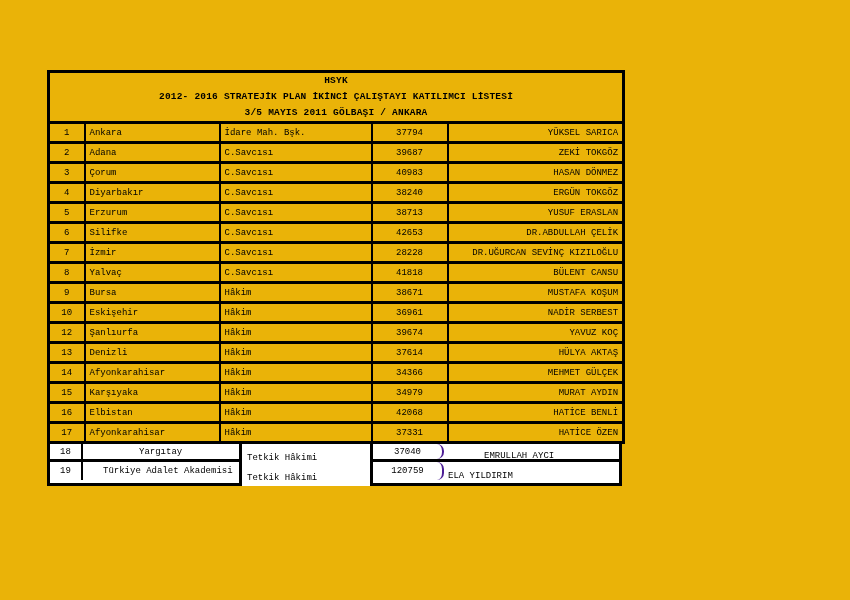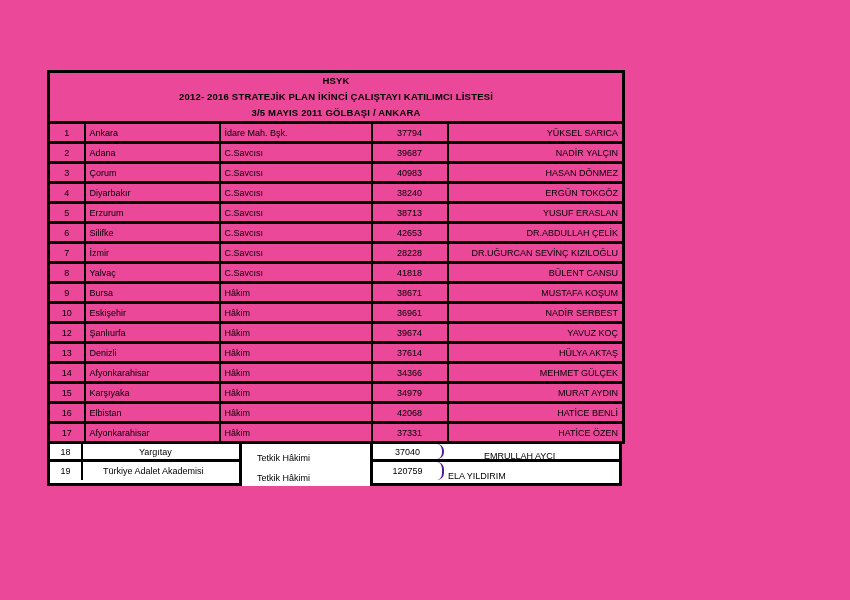--- a/index.html
+++ b/index.html
@@ -1,22 +1,22 @@
 <!DOCTYPE html>
 <html><head>
 <meta charset="utf-8">
 <style>
   * { margin: 0; padding: 0; box-sizing: border-box; }
   html, body { background: #ffffff; }
   .page {
     position: relative;
     width: 850px;
     height: 600px;
-    background: #ec4899;
-    font-family: Liberation Sans, sans-serif;
+    background: #eab308;
+    font-family: Liberation Mono, monospace;
     color: #000;
     overflow: hidden;
   }
   .doc-table-wrap {
     position: absolute;
     left: 47px;
     top: 70px;
     width: 575px;
   }
   table.main {
@@ -100,21 +100,20 @@
     text-align: center;
     align-self: stretch;
     display: flex; align-items: center; justify-content: center; border-radius: 7px;
   }
   .box-right .b-name { flex: 1; padding-left: 4px; overflow: hidden; margin-top: 9px; }
   .float-title {
     position: absolute;
     left: 200px;
     font-size: 9px;
     white-space: nowrap;
-    margin-left: 10px;
   }
   .float-title.r18 { top: 9px; }
   .float-title.r19 { top: 29px; }
 </style>
 </head>
 <body>
 
 <div class="page">
   <div class="doc-table-wrap">
 
@@ -141,21 +140,21 @@
             <td class="c-city">Ankara</td>
             <td class="c-title">İdare Mah. Bşk.</td>
             <td class="c-sicil">37794</td>
             <td class="c-name">YÜKSEL SARICA</td>
           </tr>
           <tr>
             <td class="c-no">2</td>
             <td class="c-city">Adana</td>
             <td class="c-title">C.Savcısı</td>
             <td class="c-sicil">39687</td>
-            <td class="c-name">NADİR YALÇIN</td>
+            <td class="c-name">ZEKİ TOKGÖZ</td>
           </tr>
           <tr>
             <td class="c-no">3</td>
             <td class="c-city">Çorum</td>
             <td class="c-title">C.Savcısı</td>
             <td class="c-sicil">40983</td>
             <td class="c-name">HASAN DÖNMEZ</td>
           </tr>
           <tr>
             <td class="c-no">4</td>

